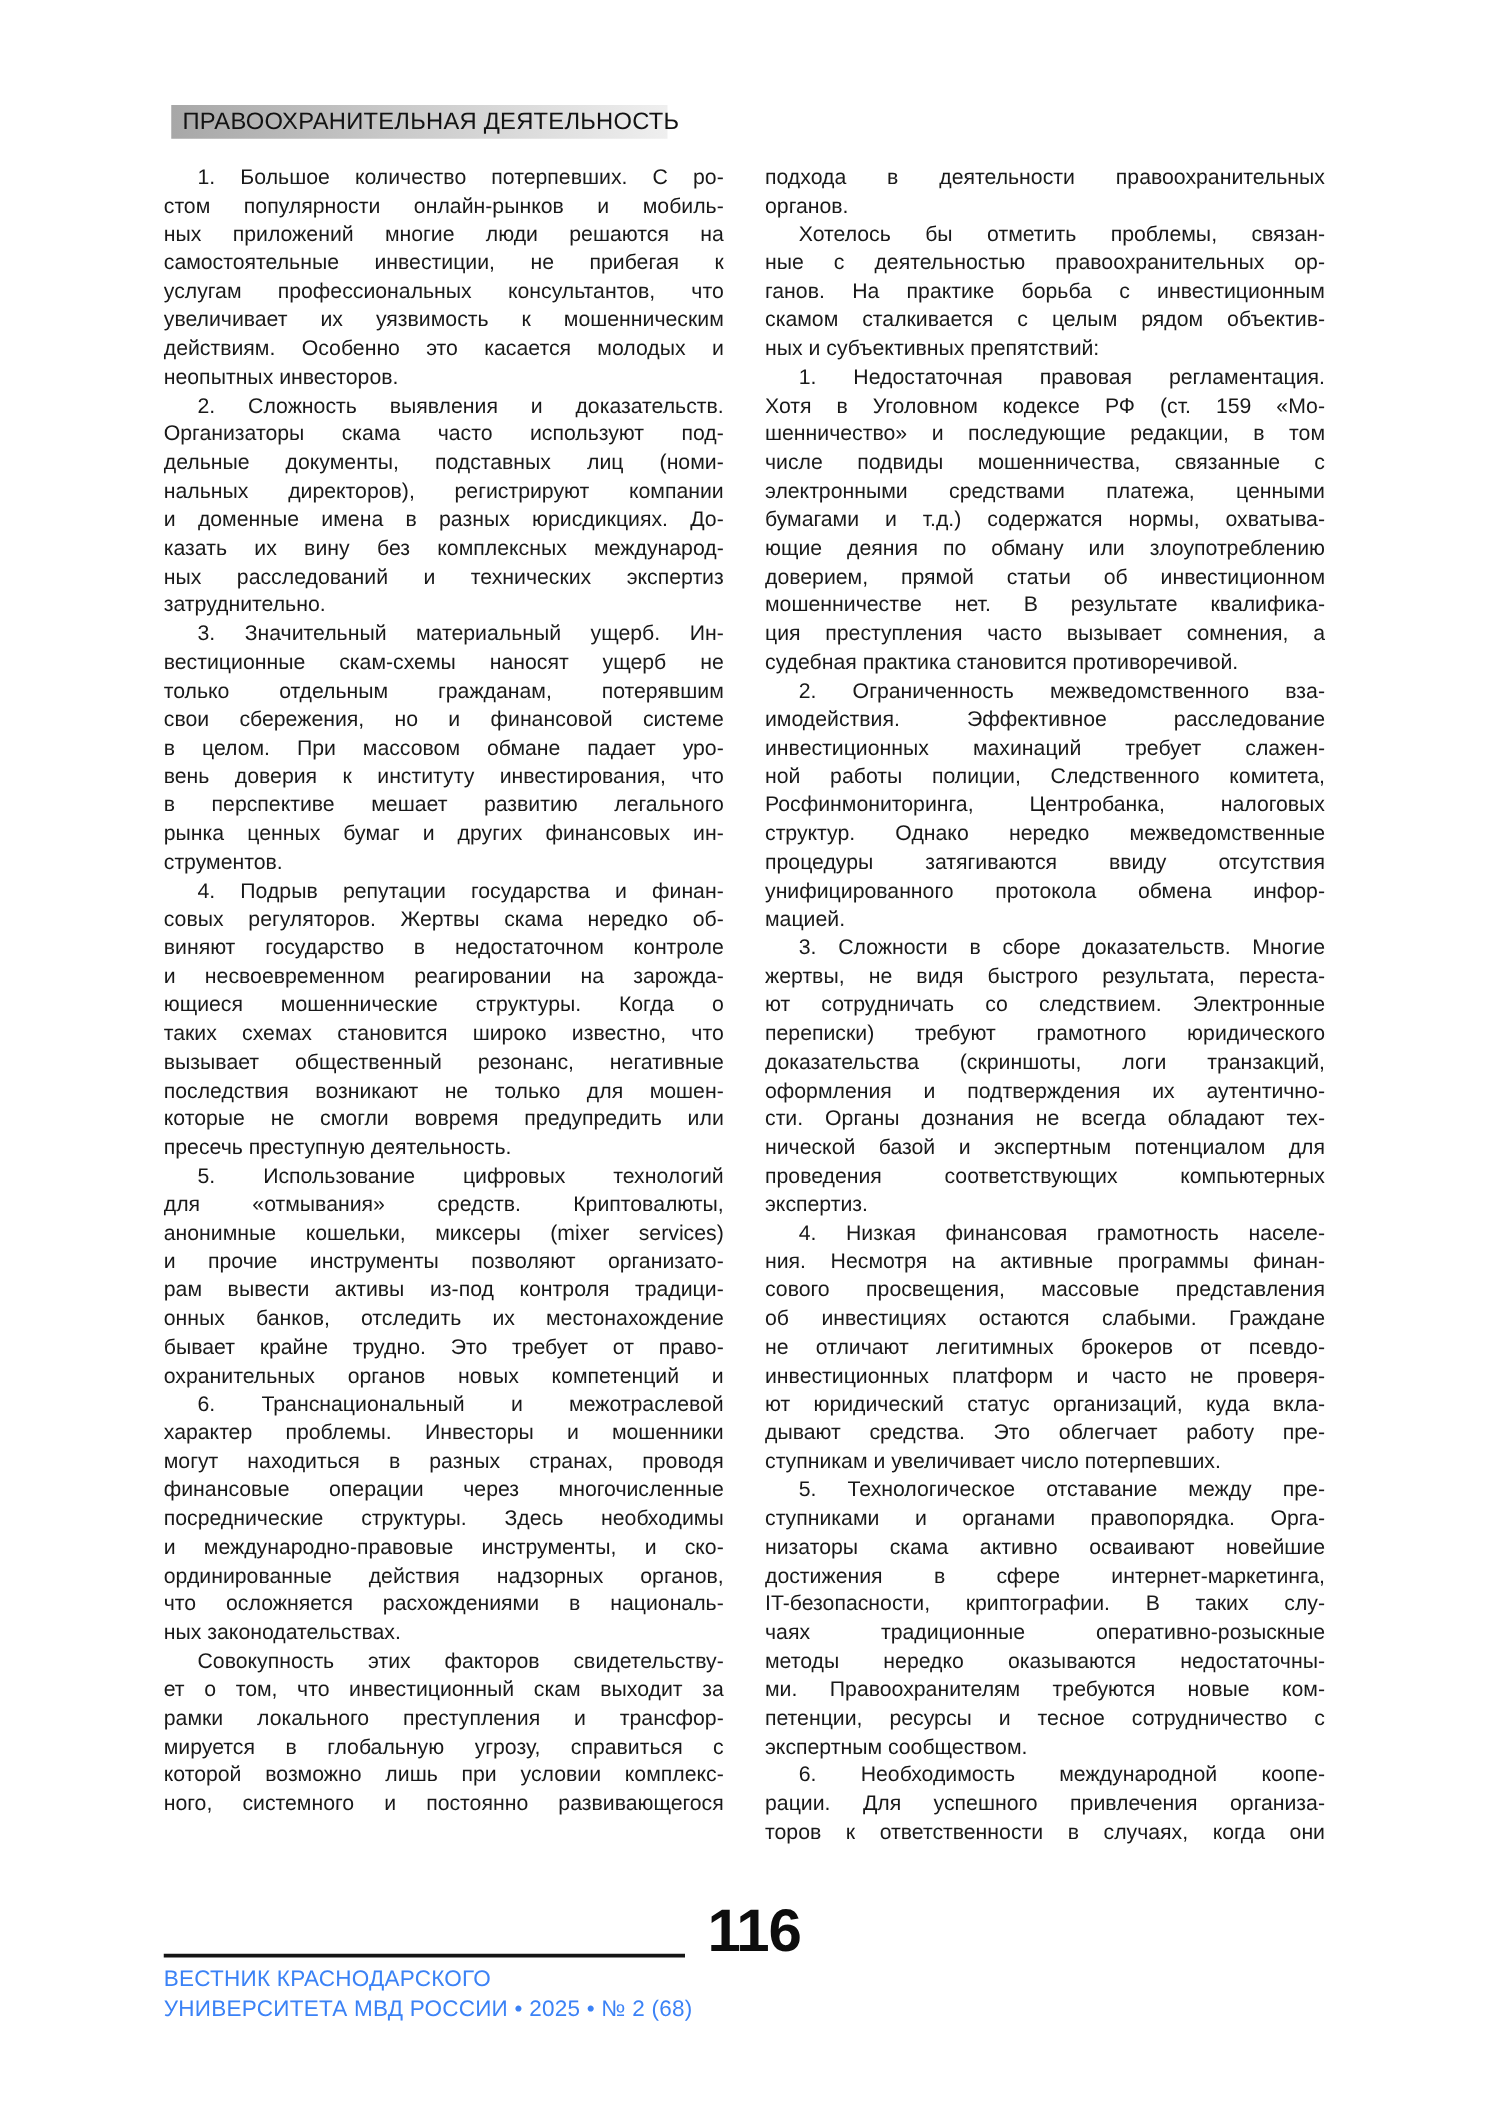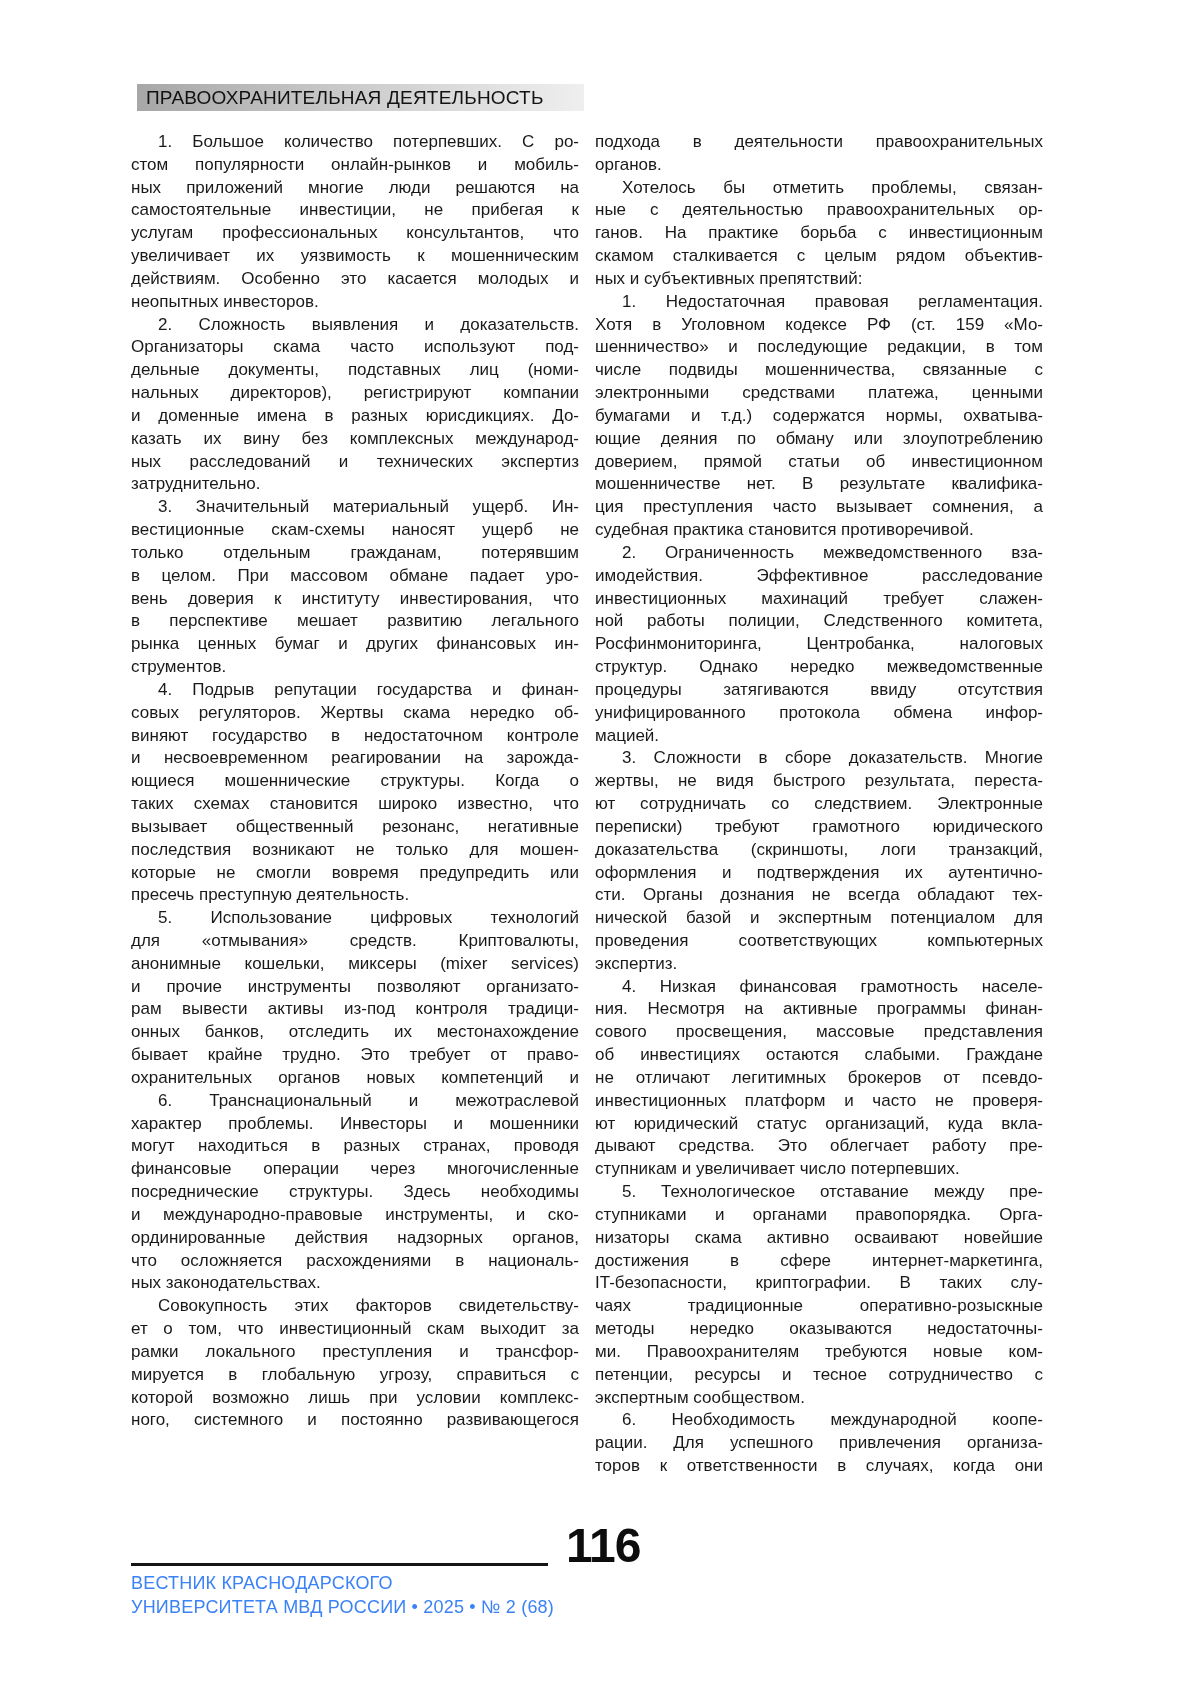--- a/index.html
+++ b/index.html
@@ -18,42 +18,42 @@
   .page {
     position: absolute;
     inset: 0;
     background: #ffffff;
   }
   
   .header-bar {
     position: absolute;
     left: 137px;
     top: 84px;
-    width: 447px;
+    width: 397px;
     height: 27px;
     background: linear-gradient(to right, #a7a7a7 0%, #c9c9c9 45%, #efefef 100%);
     display: flex;
     align-items: center;
     box-sizing: border-box;
     padding-left: 9px;
   }
   .header-bar .label {
     font-size: 19px;
     letter-spacing: 0.2px;
     color: #121212;
     white-space: nowrap;
   }
   
   .columns {
     position: absolute;
     left: 131px;
     top: 131px;
     width: 929px;
     display: flex;
-    justify-content: flex-start;
+    justify-content: space-between;
     gap: 16px;
   }
   .col {
     width: 448px;
     font-size: 17px;
     line-height: 22.83px;
     color: #191919;
   }
   .line {
     text-align: justify;
@@ -115,20 +115,21 @@
         <div class="line">Организаторы скама часто используют под-</div>
         <div class="line">дельные документы, подставных лиц (номи-</div>
         <div class="line">нальных директоров), регистрируют компании</div>
         <div class="line">и доменные имена в разных юрисдикциях. До-</div>
         <div class="line">казать их вину без комплексных международ-</div>
         <div class="line">ных расследований и технических экспертиз</div>
         <div class="line end">затруднительно.</div>
         <div class="line indent">3. Значительный материальный ущерб. Ин-</div>
         <div class="line">вестиционные скам-схемы наносят ущерб не</div>
         <div class="line">только отдельным гражданам, потерявшим</div>
+        <div class="line">свои сбережения, но и финансовой системе</div>
         <div class="line">в целом. При массовом обмане падает уро-</div>
         <div class="line">вень доверия к институту инвестирования, что</div>
         <div class="line">в перспективе мешает развитию легального</div>
         <div class="line">рынка ценных бумаг и других финансовых ин-</div>
         <div class="line end">струментов.</div>
         <div class="line indent">4. Подрыв репутации государства и финан-</div>
         <div class="line">совых регуляторов. Жертвы скама нередко об-</div>
         <div class="line">виняют государство в недостаточном контроле</div>
         <div class="line">и несвоевременном реагировании на зарожда-</div>
         <div class="line">ющиеся мошеннические структуры. Когда о</div>

